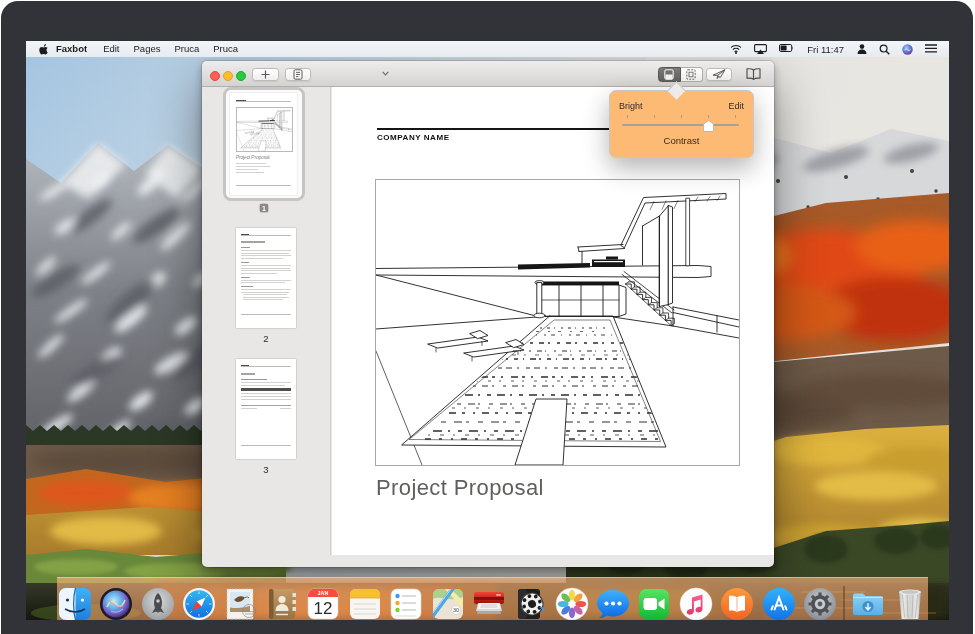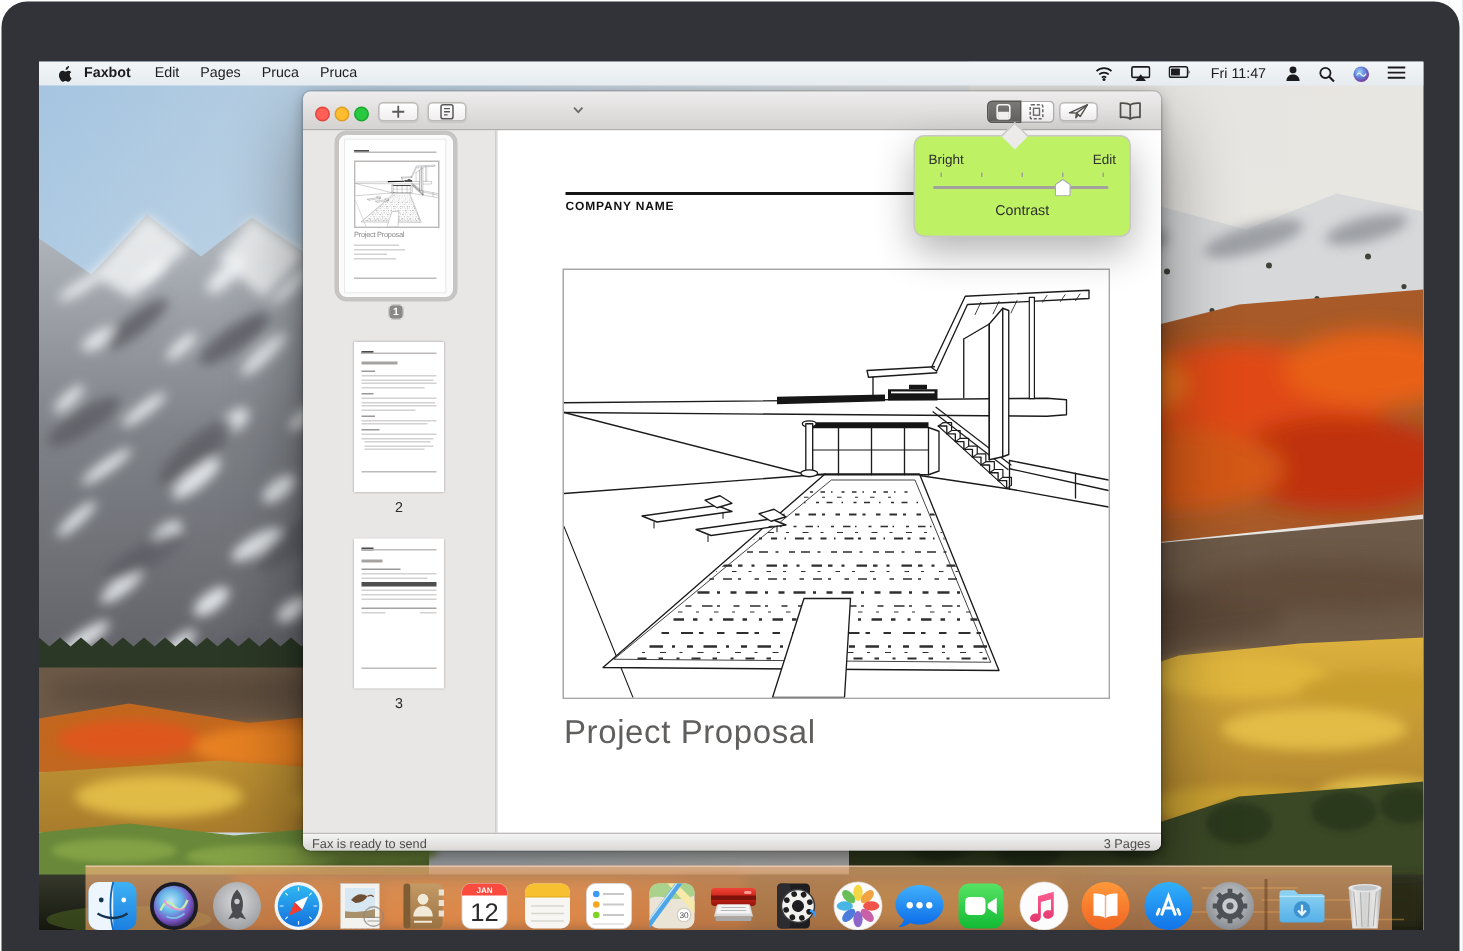--- a/index.html
+++ b/index.html
@@ -92,21 +92,21 @@
   .docmeta{position:absolute;left:45px;top:417px;font-size:8px;color:#2b2b2b;line-height:11.4px;}
   
   .statusbar{position:absolute;left:0;top:493.5px;width:572px;height:12.5px;
              border-radius:0 0 5px 5px;border-top:1px solid #bebcbb;box-sizing:border-box;
              background:linear-gradient(#f4f4f4,#d9d7d6);
              font-size:8.5px;color:#4c4c4c;}
   .statusbar .sleft{position:absolute;left:6px;top:1.5px;}
   .statusbar .sright{position:absolute;right:7px;top:1.5px;}
   
   .popover{position:absolute;left:407px;top:28.5px;width:143px;height:66px;
-           background:#bef264;border:.5px solid #c9c7c6;border-radius:7px;
+           background:#fdba74;border:.5px solid #c9c7c6;border-radius:7px;
            box-shadow:0 10px 26px rgba(0,0,0,.30);z-index:30;}
   .pop-bright{position:absolute;left:9px;top:10px;font-size:9px;color:#2e2e2e;}
   .pop-dark{position:absolute;right:9px;top:10px;font-size:9px;color:#2e2e2e;}
   .tick{position:absolute;top:24px;width:1px;height:3.5px;background:#a19f9e;}
   .ptrack{position:absolute;left:12px;top:33.5px;width:117px;height:1.6px;
           background:#a3a1a0;border-radius:1px;}
   .pknob{position:absolute;top:27.5px;width:11px;height:12px;}
   .pop-label{position:absolute;left:0;top:44px;width:143px;text-align:center;
              font-size:9.5px;color:#2e2e2e;}
   
@@ -622,24 +622,20 @@
 
       <div class="main">
         <div class="rule"></div>
         <div class="company">COMPANY NAME</div>
         <svg class="artbox" width="363" height="285" viewBox="0 0 363 285">
           <use href="#arch"></use>
         </svg>
         <div class="doctitle">Project Proposal</div>
       </div>
 
-      <div class="statusbar">
-        <span class="sleft">Fax is ready to send</span>
-        <span class="sright">3 Pages</span>
-      </div>
 
       <div class="popover">
         <span class="pop-bright">Bright</span>
         <span class="pop-dark">Edit</span>
         <span class="tick" style="left:16.5px"></span>
         <span class="tick" style="left:43.5px"></span>
         <span class="tick" style="left:70.5px"></span>
         <span class="tick" style="left:97.5px"></span>
         <span class="tick" style="left:124.5px"></span>
         <span class="ptrack"></span>

